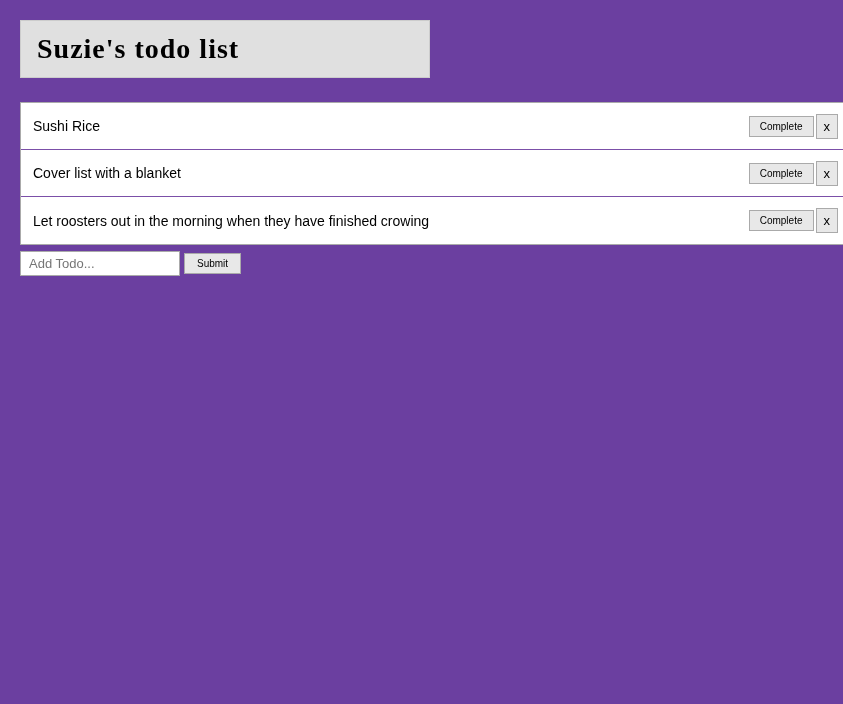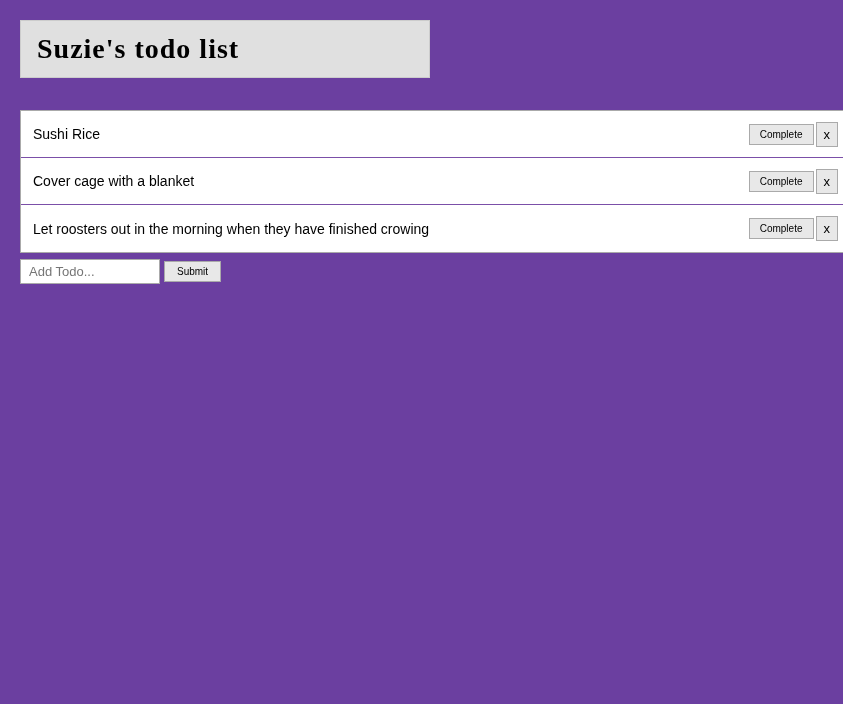--- a/index.html
+++ b/index.html
@@ -18,21 +18,21 @@
 
     .app-container {
       padding: 20px;
     }
 
     .title-box {
       background-color: #e0e0e0;
       border: 1px solid #ccc;
       padding: 12px 16px;
       display: inline-block;
-      margin-bottom: 32px;
+      margin-bottom: 24px;
       min-width: 410px;
     }
 
     .title-box h1 {
       font-size: 28px;
       font-weight: 900;
       font-family: Georgia, serif;
       color: #000;
       letter-spacing: 1px;
     }
@@ -91,21 +91,21 @@
       display: flex;
       align-items: center;
       margin-top: 6px;
       gap: 4px;
     }
 
     .add-todo-input {
       border: 1px solid #aaa;
       padding: 4px 8px;
       font-size: 13px;
-      width: 140px;
+      width: 160px;
       color: #999;
       background-color: #fff;
     }
 
     .submit-btn {
       background-color: #e8e8e8;
       border: 1px solid #aaa;
       padding: 4px 12px;
       font-size: 10px;
       cursor: pointer;
@@ -122,21 +122,21 @@
 
   <div class="todo-list">
     <div class="todo-item">
       <span class="todo-text">Sushi Rice</span>
       <div class="todo-actions">
         <button class="complete-btn">Complete</button>
         <button class="delete-btn">x</button>
       </div>
     </div>
     <div class="todo-item">
-      <span class="todo-text">Cover cage with a blanket</span>
+      <span class="todo-text">Cover list with a blanket</span>
       <div class="todo-actions">
         <button class="complete-btn">Complete</button>
         <button class="delete-btn">x</button>
       </div>
     </div>
     <div class="todo-item">
       <span class="todo-text">Let roosters out in the morning when they have finished crowing</span>
       <div class="todo-actions">
         <button class="complete-btn">Complete</button>
         <button class="delete-btn">x</button>

